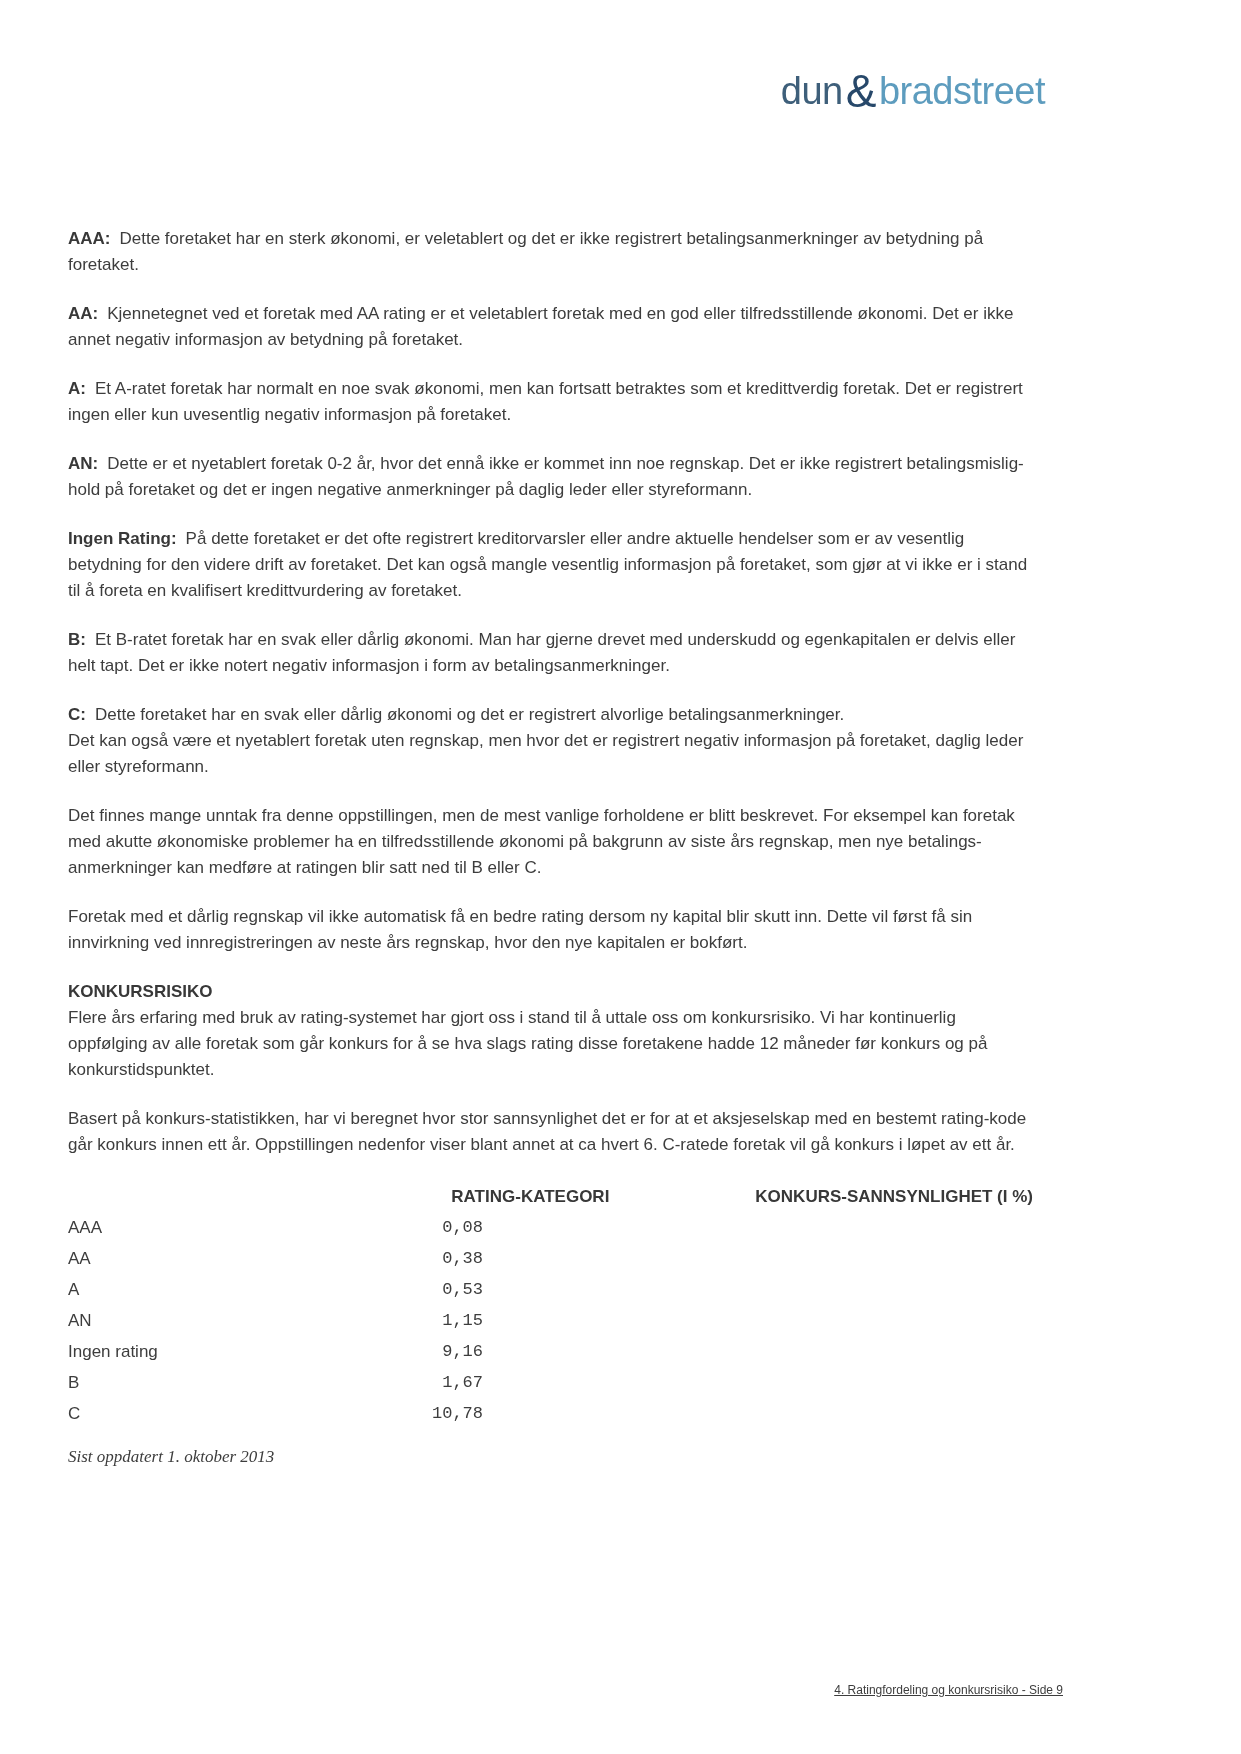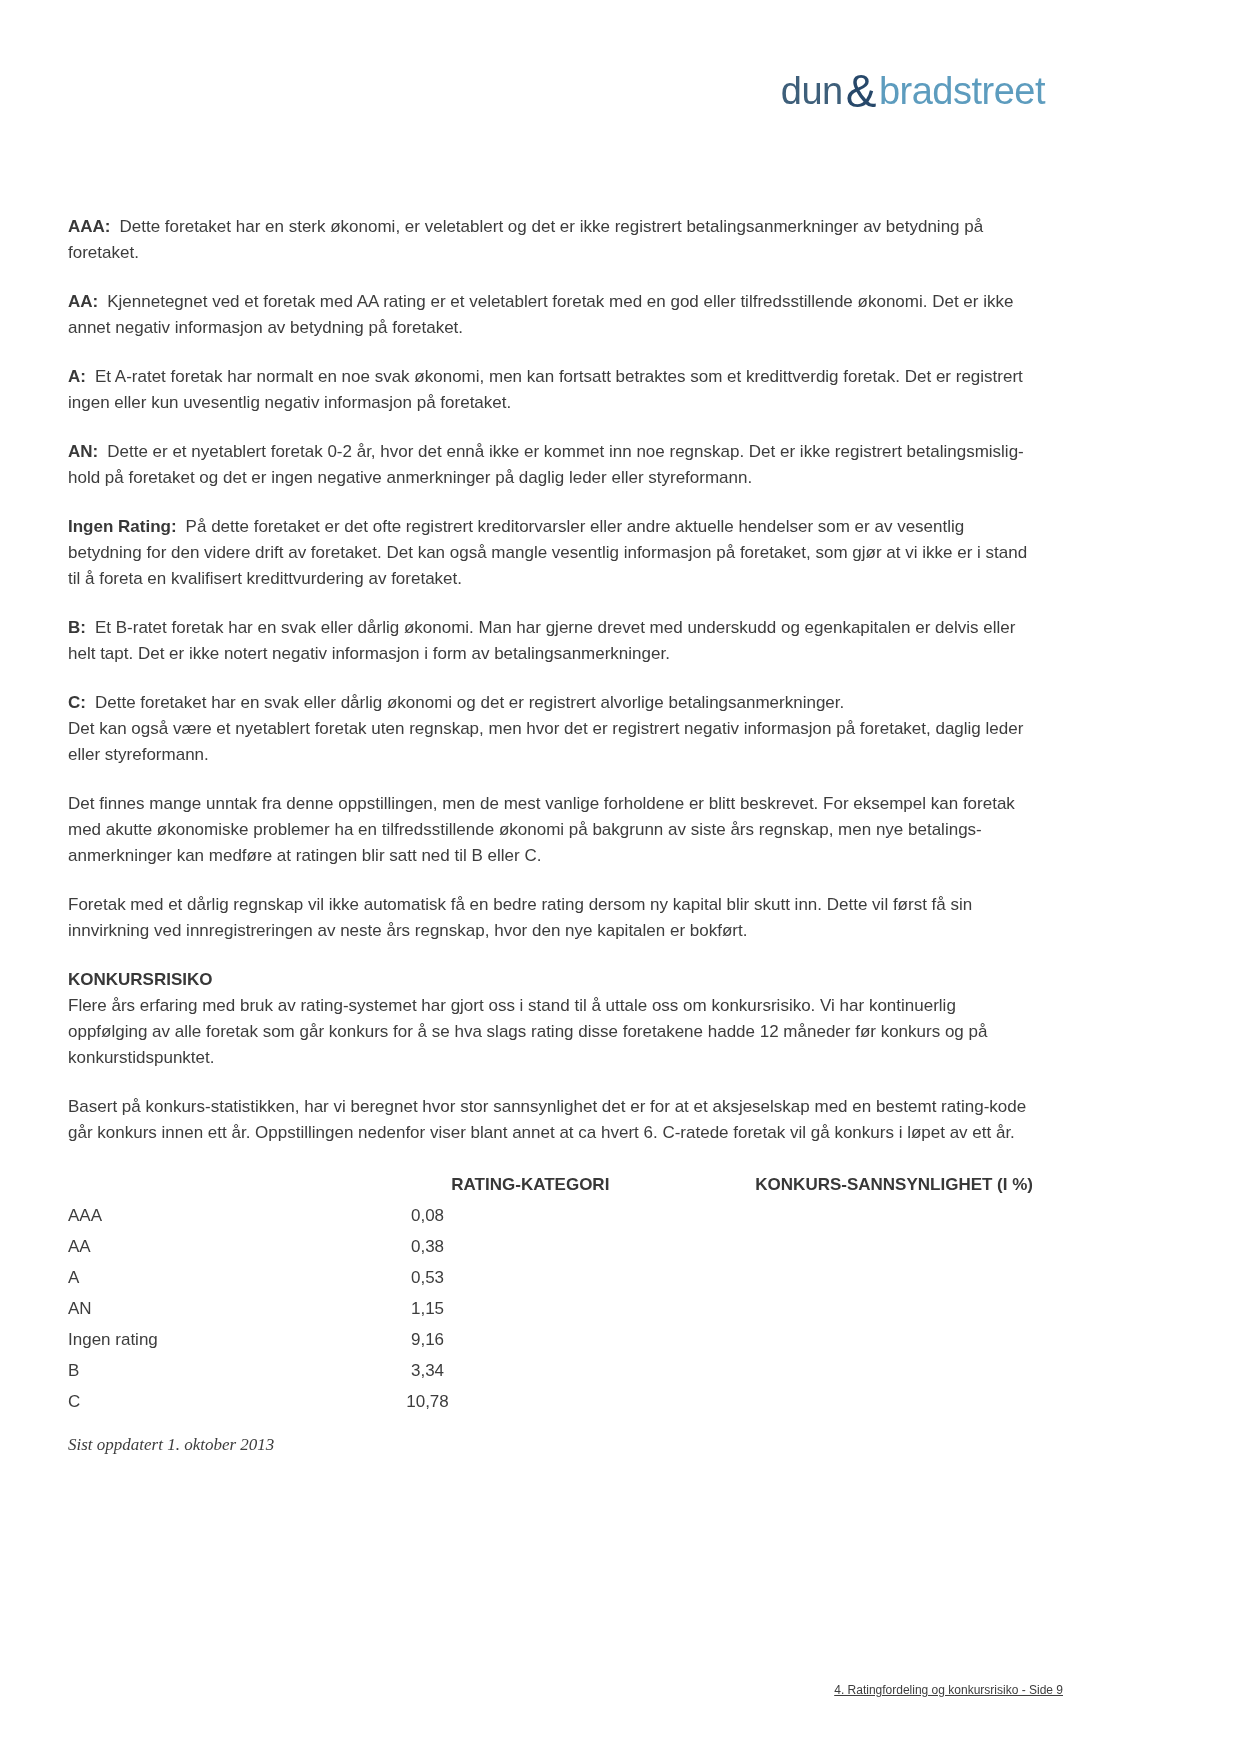--- a/index.html
+++ b/index.html
@@ -27,41 +27,41 @@
     font-size: 46px;
     font-weight: 500;
     margin: 0 3px;
     vertical-align: -3px;
   }
   .logo-bradstreet { color: var(--logo-bradstreet, #5d9cbe); }
 
   
   .content {
     position: absolute;
-    left: 68px; top: 214px;
+    left: 68px; top: 226px;
     width: 965px;
     font-size: 17px;
     line-height: 26px;
   }
   .para { margin-bottom: 23px; }
   .para .lead { margin-right: 9px; color: #383838; }
   .para .ptext { white-space: pre-line; }
 
   .section-heading {
     font-size: 17px;
     line-height: 26px;
     font-weight: bold;
     color: #383838;
   }
 
   
   .table { margin-top: 3px; }
   .trow { display: flex; line-height: 31px; }
   .tcell-cat { flex: 0 0 304px; }
-  .tcell-val { flex: 0 0 111px; text-align: center; white-space: nowrap; }
+  .tcell-val { flex: 0 0 111px; text-align: right; white-space: nowrap; font-family: Liberation Mono, monospace; }
   .thead { font-weight: bold; color: #383838; justify-content: flex-end; }
 
   .note {
     margin-top: 15px;
     font-style: italic;
     font-size: 17px;
     font-family: Liberation Serif, serif;
   }
 
   
@@ -130,21 +130,21 @@
       <div class="trow">
         <div class="tcell-cat">AN</div>
         <div class="tcell-val">1,15</div>
       </div>
       <div class="trow">
         <div class="tcell-cat">Ingen rating</div>
         <div class="tcell-val">9,16</div>
       </div>
       <div class="trow">
         <div class="tcell-cat">B</div>
-        <div class="tcell-val">3,34</div>
+        <div class="tcell-val">1,67</div>
       </div>
       <div class="trow">
         <div class="tcell-cat">C</div>
         <div class="tcell-val">10,78</div>
       </div>
     </div>
 
     <p class="note">Sist oppdatert 1. oktober 2013</p>
 
   </main>

